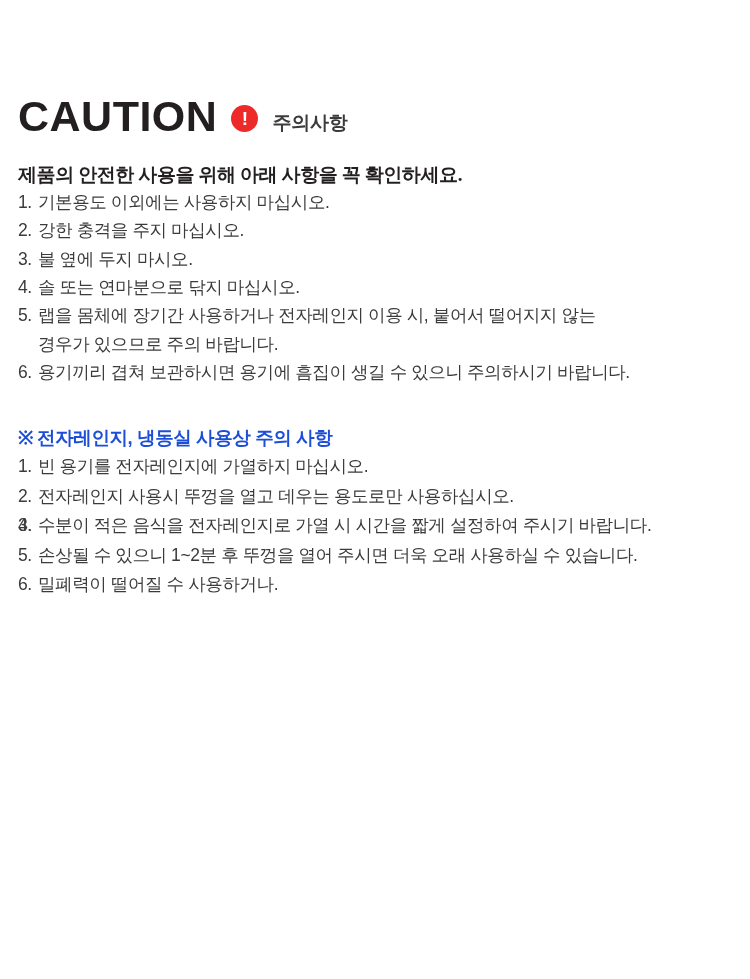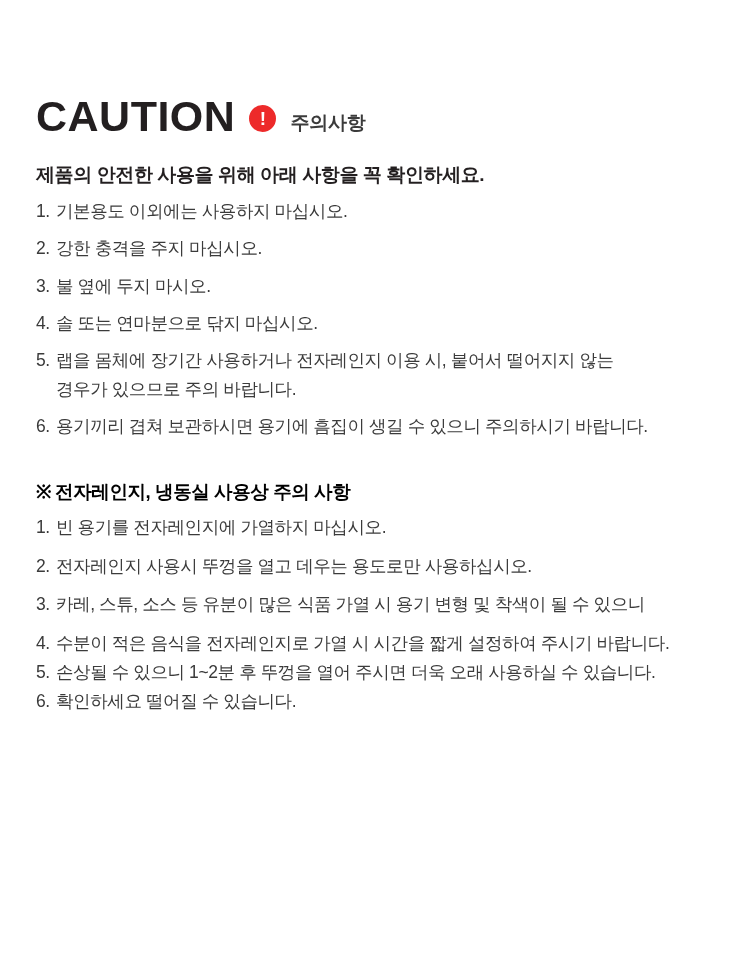--- a/index.html
+++ b/index.html
@@ -12,21 +12,21 @@
     background: #ffffff;
     font-family: "Liberation Sans", sans-serif;
     color: #231f20;
     -webkit-font-smoothing: antialiased;
   }
   .page {
     position: relative;
     width: 750px;
     height: 918px;
     box-sizing: border-box;
-    padding: 95px 28px 0 36px;
+    padding: 95px 28px 0 18px;
   }
 
   
   .caution-head {
     display: flex;
     align-items: center;
     gap: 14px;
   }
   .caution-title {
     font-size: 43px;
@@ -55,20 +55,21 @@
     margin-top: 12px;
     letter-spacing: -0.2px;
   }
 
   .lead {
     font-size: 19px;
     font-weight: bold;
     color: #231f20;
     margin-top: 24px;
     letter-spacing: -0.4px;
+    font-family: Liberation Serif, serif;
   }
 
   
   ol.list {
     list-style: none;
     margin: 0;
     padding: 0;
   }
   ol.list li {
     font-size: 17.5px;
@@ -78,32 +79,31 @@
     padding-left: 20px;
     position: relative;
   }
   ol.list li .num {
     position: absolute;
     left: 0;
     top: 0;
   }
   ol.list li .cont {
     display: block;
-    margin-top: 9px;
   }
   .block-main {
     margin-top: 20px;
   }
 
   
   .sec2 {
     margin-top: 38px;
   }
   .sec2-title {
-    color: #000000;
+    color: #1d4ed8;
     font-size: 18.5px;
     font-weight: bold;
     letter-spacing: -0.4px;
     margin-bottom: 2px;
   }
   .sec2-title .mark {
     margin-right: 4px;
   }
   .sec2 ol.list li {
     line-height: 1.68;
@@ -159,30 +159,29 @@
       <li>
         <span class="num">1.</span>
         <span class="cont">빈 용기를 전자레인지에 가열하지 마십시오.</span>
       </li>
       <li>
         <span class="num">2.</span>
         <span class="cont">전자레인지 사용시 뚜껑을 열고 데우는 용도로만 사용하십시오.</span>
       </li>
       <li>
         <span class="num">3.</span>
-        <span class="cont">카레, 스튜, 소스 등 유분이 많은 식품 가열 시 용기 변형 및 착색이 될 수 있으니</span>
       </li>
       <li>
         <span class="num">4.</span>
         <span class="cont">수분이 적은 음식을 전자레인지로 가열 시 시간을 짧게 설정하여 주시기 바랍니다.</span>
       </li>
       <li>
         <span class="num">5.</span>
         <span class="l2">손상될 수 있으니 1~2분 후 뚜껑을 열어 주시면 더욱 오래 사용하실 수 있습니다.</span>
       </li>
       <li>
         <span class="num">6.</span>
-        <span class="l2">확인하세요 떨어질 수 있습니다.</span>
+        <span class="l2">밀폐력이 떨어질 수 사용하거나.</span>
       </li>
     </ol>
   </div>
 
 </div>
 
 </body></html>

